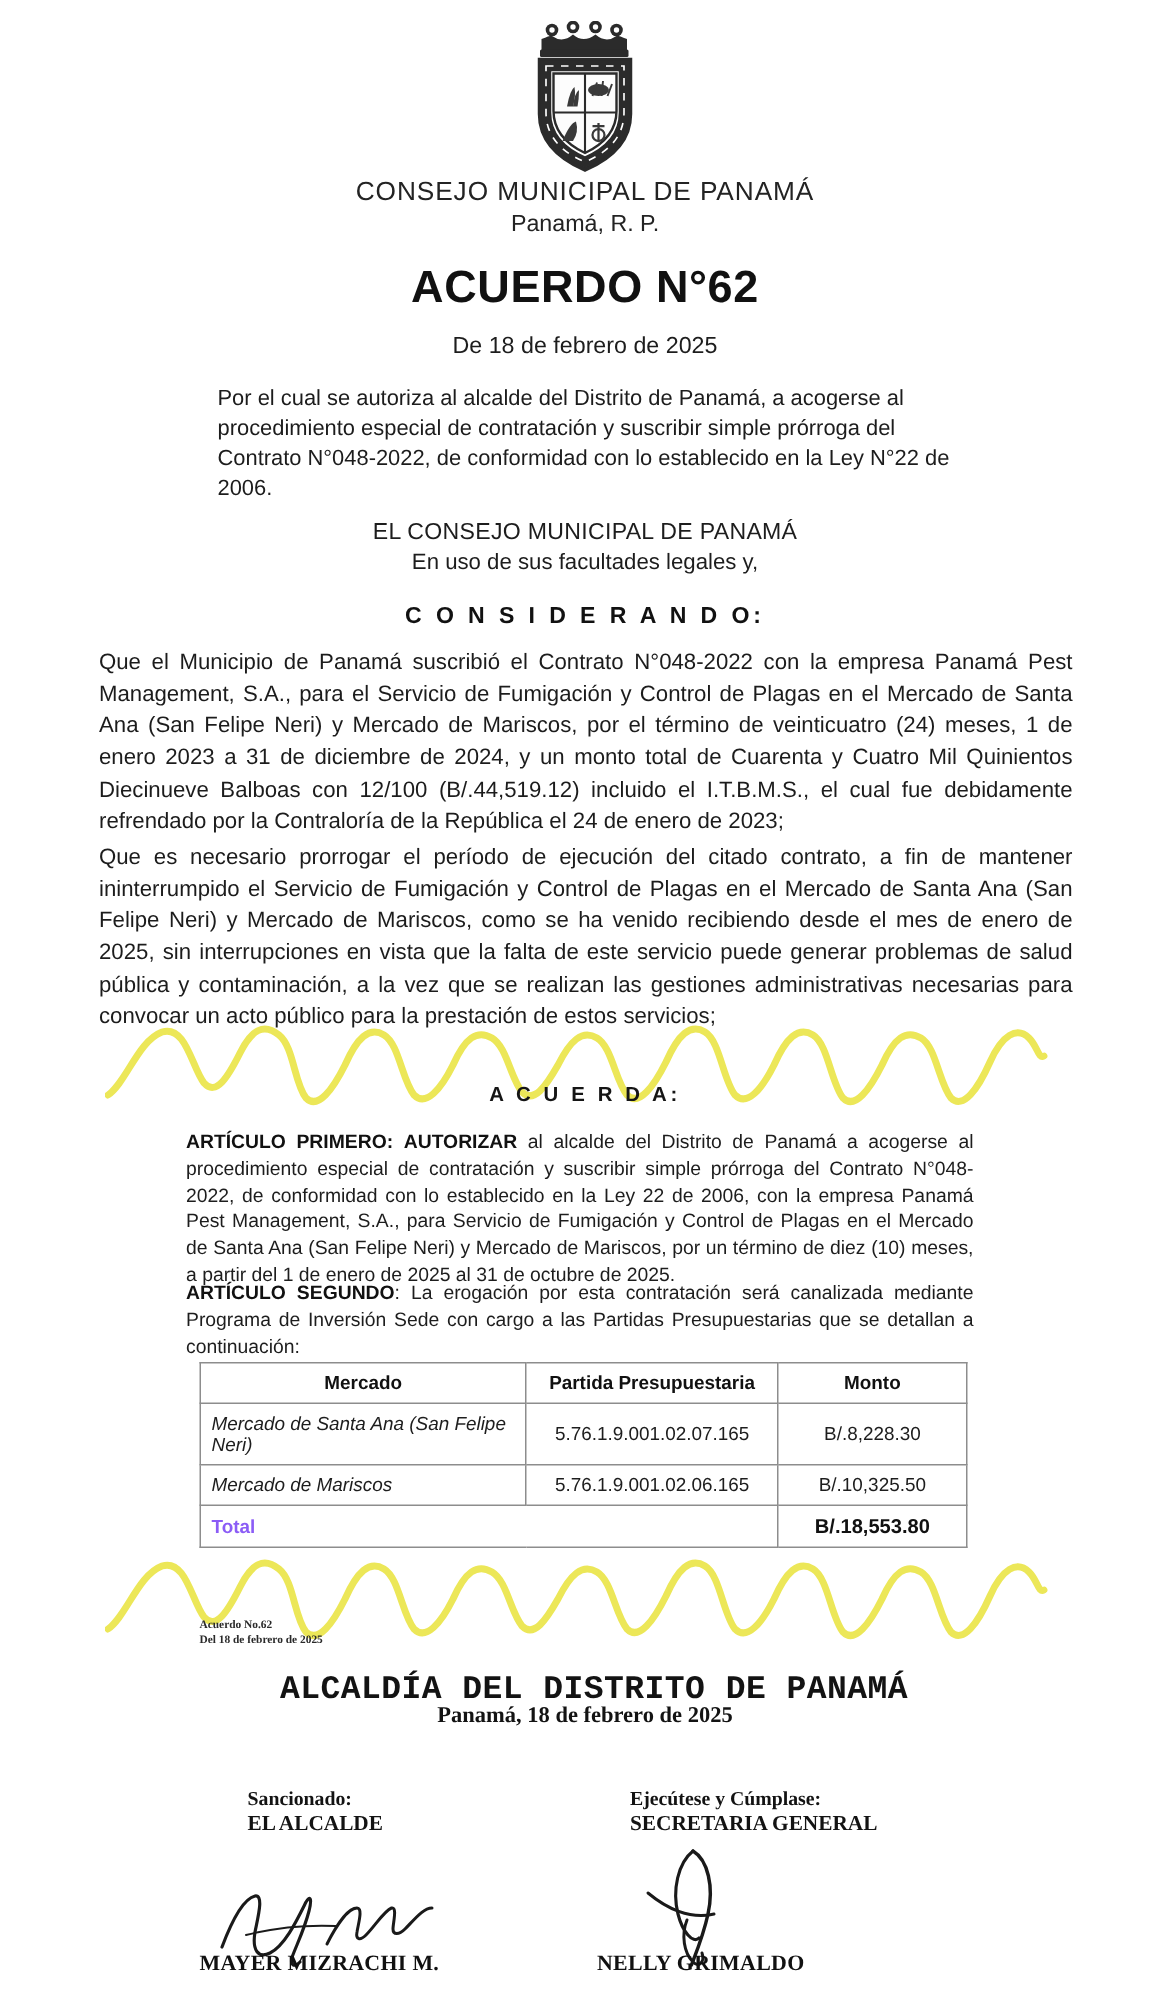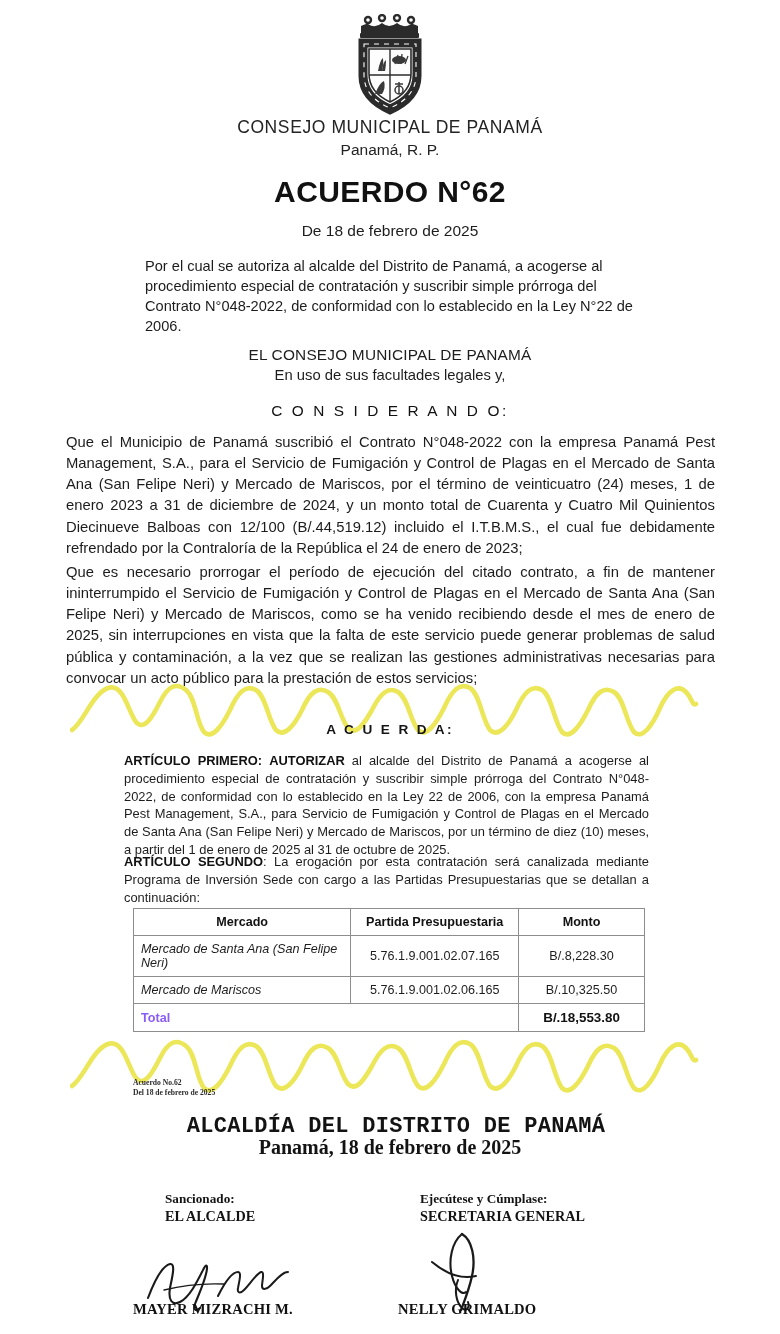--- a/index.html
+++ b/index.html
@@ -104,21 +104,21 @@
     font-size: 14.8px;
     color: #1d1d1d;
   }
 
   .considerando {
     position: absolute;
     left: 0; right: 0;
     top: 402px;
     text-align: center;
     font-size: 15.4px;
-    font-weight: normal;
+    font-weight: bold;
     letter-spacing: 2.6px;
     color: #111;
   }
 
   
   .body-p {
     position: absolute;
     left: 66px;
     width: 649px;
     font-size: 14.8px;
@@ -229,21 +229,21 @@
     color: #131313;
     margin-left: 12px;
   }
   .alcaldia-date {
     position: absolute;
     left: 0; right: 0;
     top: 1136px;
     text-align: center;
     font-family: "Liberation Serif", serif;
     font-weight: bold;
-    font-size: 20px;
+    font-size: 15px;
     color: #131313;
   }
 
   
   .sig-col {
     position: absolute;
     font-family: "Liberation Serif", serif;
     color: #131313;
     margin-left: 32px;
   }

